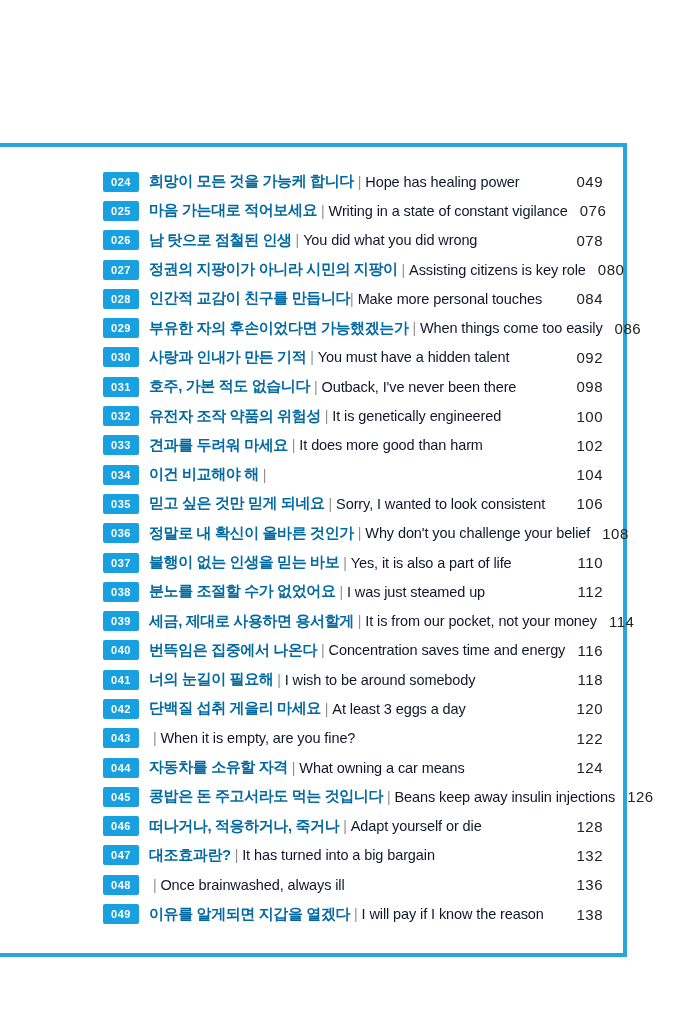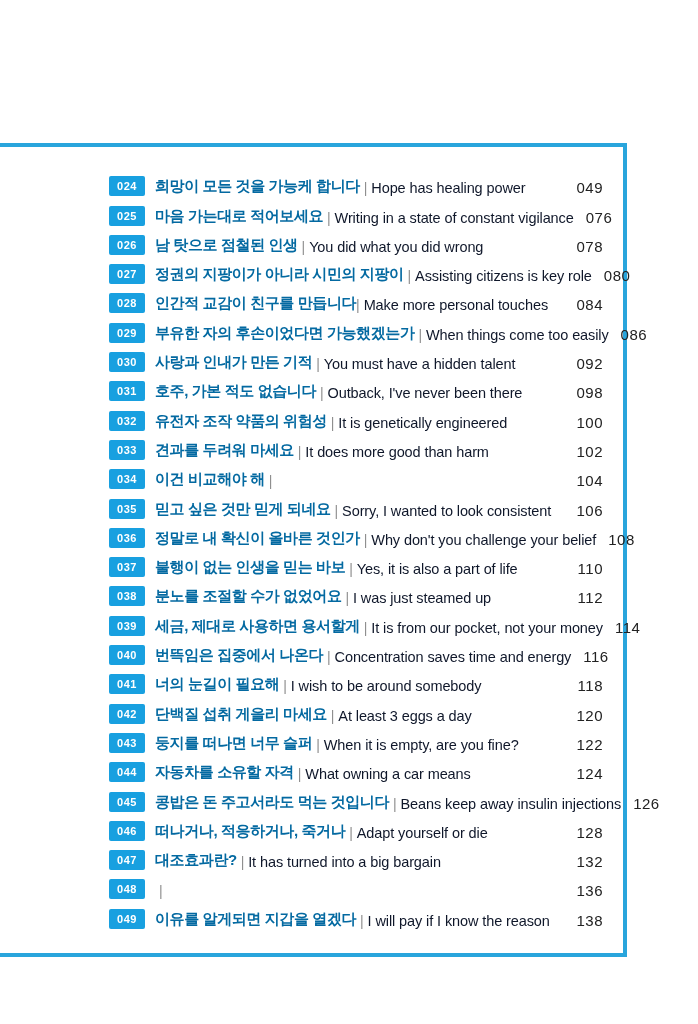--- a/index.html
+++ b/index.html
@@ -27,23 +27,22 @@
   }
   .rows {
     position: absolute;
     left: 123px;  
     top: 20px;
     right: 20px;  
   }
   .row {
     height: 29.3px;
     display: flex;
-    align-items: flex-end;
+    align-items: center;
     white-space: nowrap;
-    margin-left: 6px;
   }
   .badge {
     flex: 0 0 36px;
     height: 20px;
     margin-right: 10px;
     background: #18a0e0;
     border-radius: 2px;
     color: #ffffff;
     font-size: 11px;
     font-weight: bold;
@@ -209,21 +208,20 @@
   </div>
         <div class="row">
     <span class="badge">042</span>
     <span class="ko">단백질 섭취 게을리 마세요</span>
     <span class="sep"> | </span>
     <span class="en">At least 3 eggs a day</span>
     <span class="pg">120</span>
   </div>
         <div class="row">
     <span class="badge">043</span>
-    <span class="ko">둥지를 떠나면 너무 슬퍼</span>
     <span class="sep"> | </span>
     <span class="en">When it is empty, are you fine?</span>
     <span class="pg">122</span>
   </div>
         <div class="row">
     <span class="badge">044</span>
     <span class="ko">자동차를 소유할 자격</span>
     <span class="sep"> | </span>
     <span class="en">What owning a car means</span>
     <span class="pg">124</span>
@@ -245,20 +243,21 @@
         <div class="row">
     <span class="badge">047</span>
     <span class="ko">대조효과란?</span>
     <span class="sep"> | </span>
     <span class="en">It has turned into a big bargain</span>
     <span class="pg">132</span>
   </div>
         <div class="row">
     <span class="badge">048</span>
     <span class="sep"> | </span>
+    <span class="en">Once brainwashed, always ill</span>
     <span class="pg">136</span>
   </div>
         <div class="row">
     <span class="badge">049</span>
     <span class="ko">이유를 알게되면 지갑을 열겠다</span>
     <span class="sep"> | </span>
     <span class="en">I will pay if I know the reason</span>
     <span class="pg">138</span>
   </div>
       </div>

